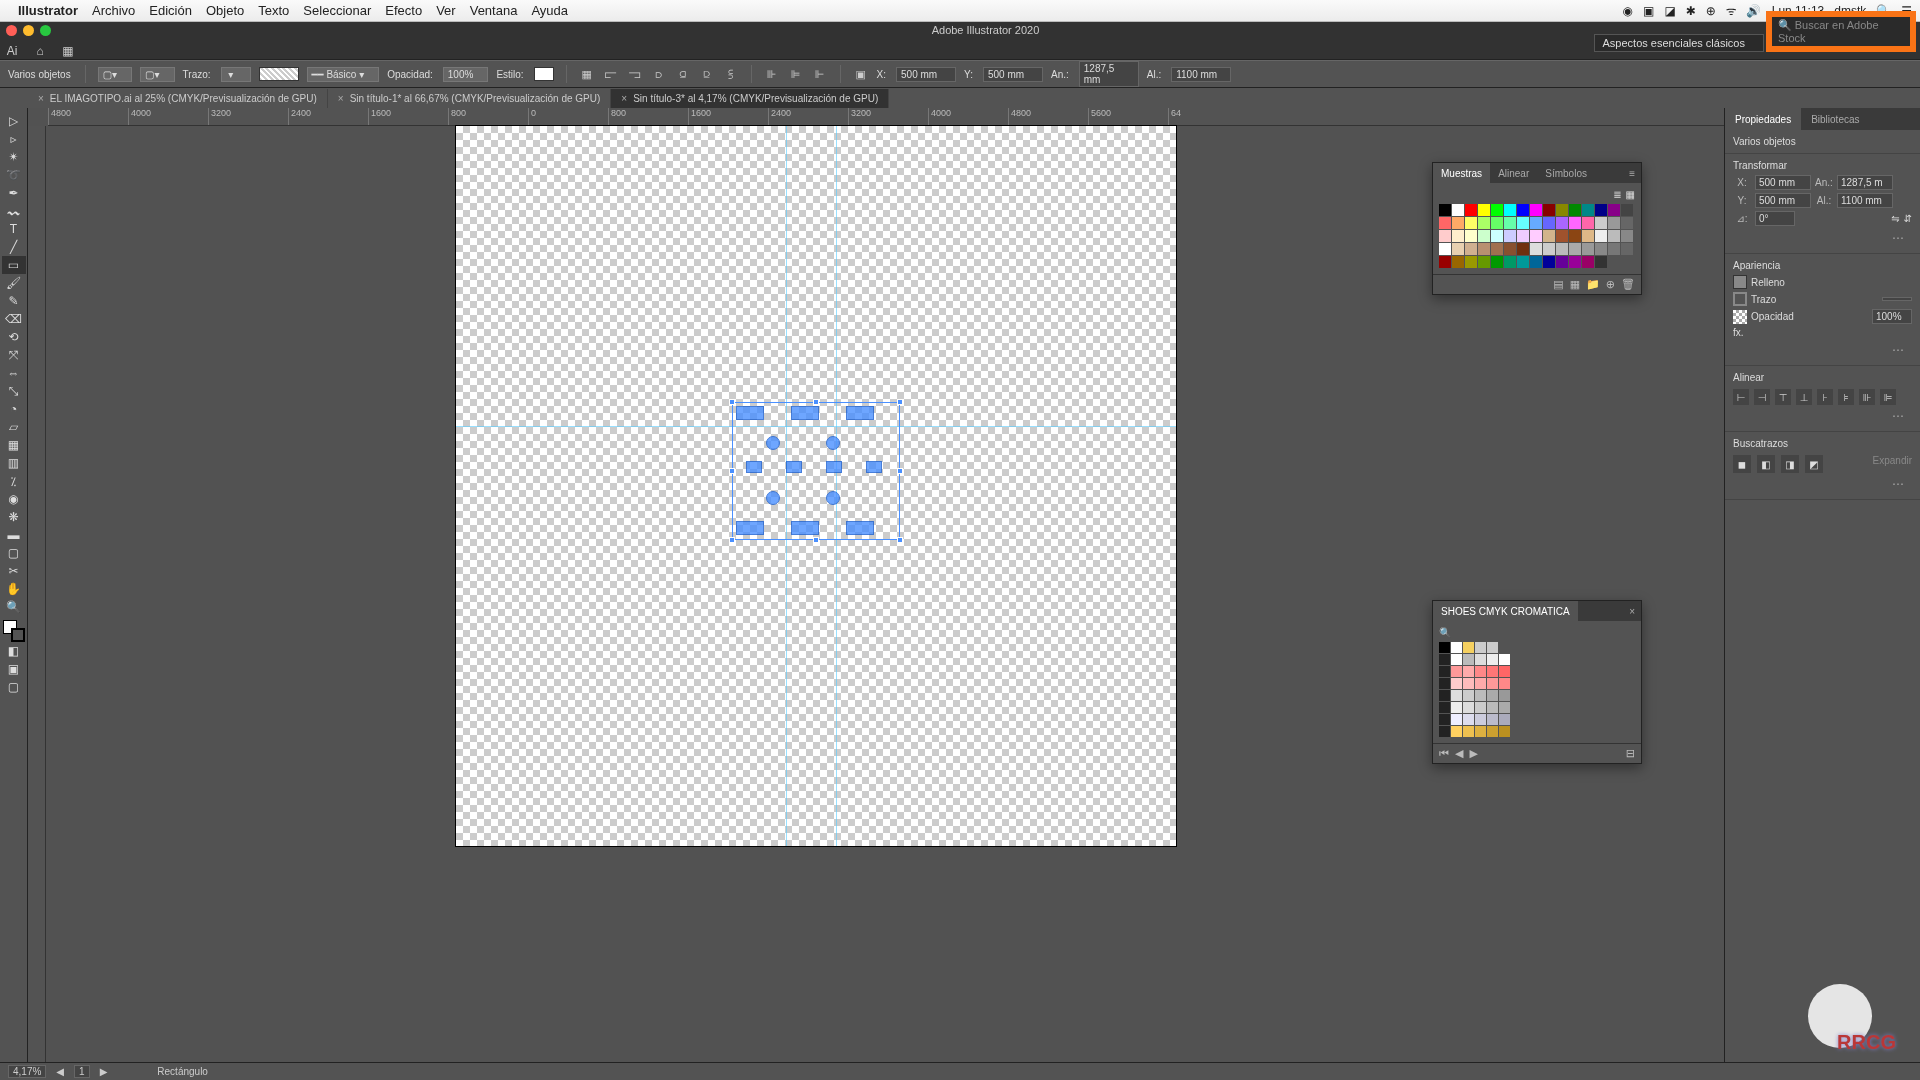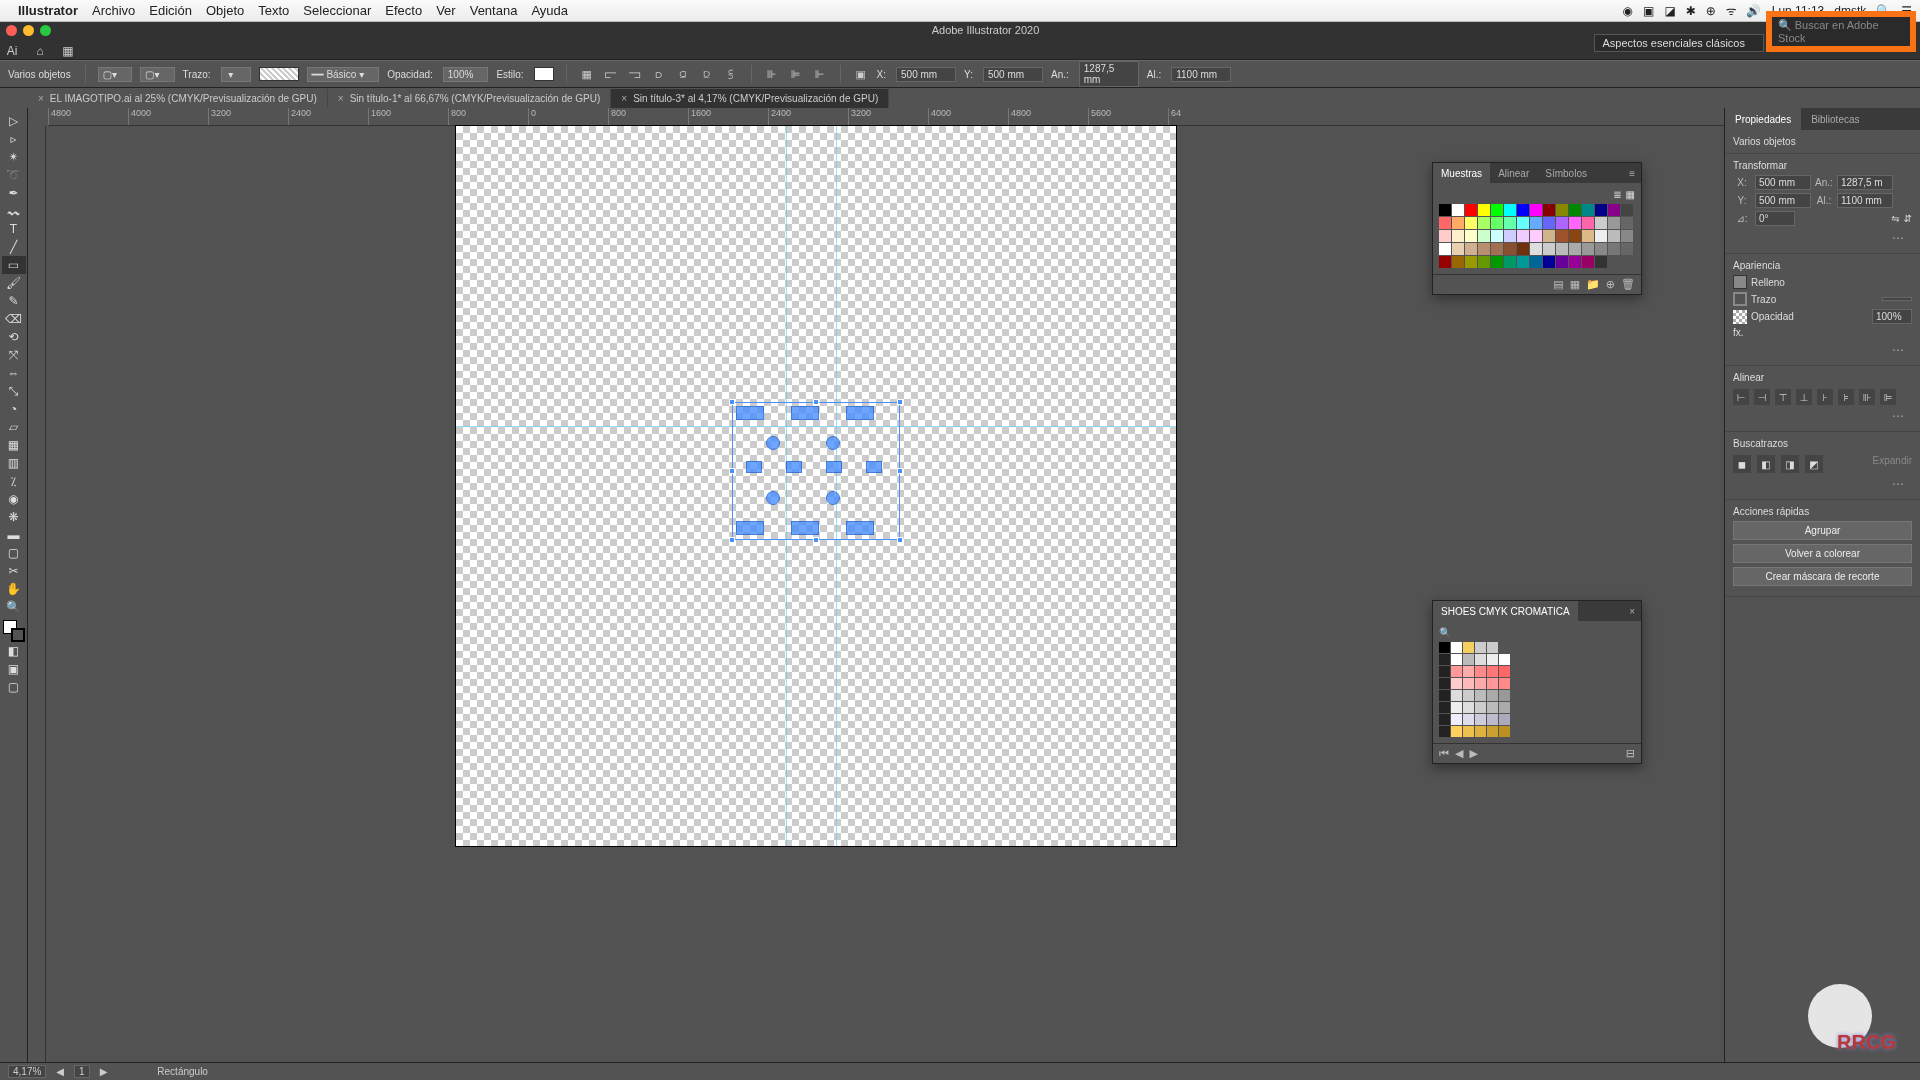--- a/index.html
+++ b/index.html
@@ -575,26 +575,20 @@
     <div class="sec-title">Buscatrazos</div>
     <div class="pf-row">
       <span class="pf">◼</span>
       <span class="pf">◧</span>
       <span class="pf">◨</span>
       <span class="pf">◩</span>
       <span style="margin-left:auto;color:#888;font-size:10px">Expandir</span>
     </div>
     <div class="more">⋯</div>
   </div>
-  <div class="section">
-    <div class="sec-title">Acciones rápidas</div>
-    <span class="btn">Agrupar</span>
-    <span class="btn">Volver a colorear</span>
-    <span class="btn">Crear máscara de recorte</span>
-  </div>
 </div>
 
 <div class="status">
   <span class="fld">4,17%</span>
   <span>◀</span>
   <span class="fld">1</span>
   <span>▶</span>
   <span style="margin-left:40px">Rectángulo</span>
 </div>
 

